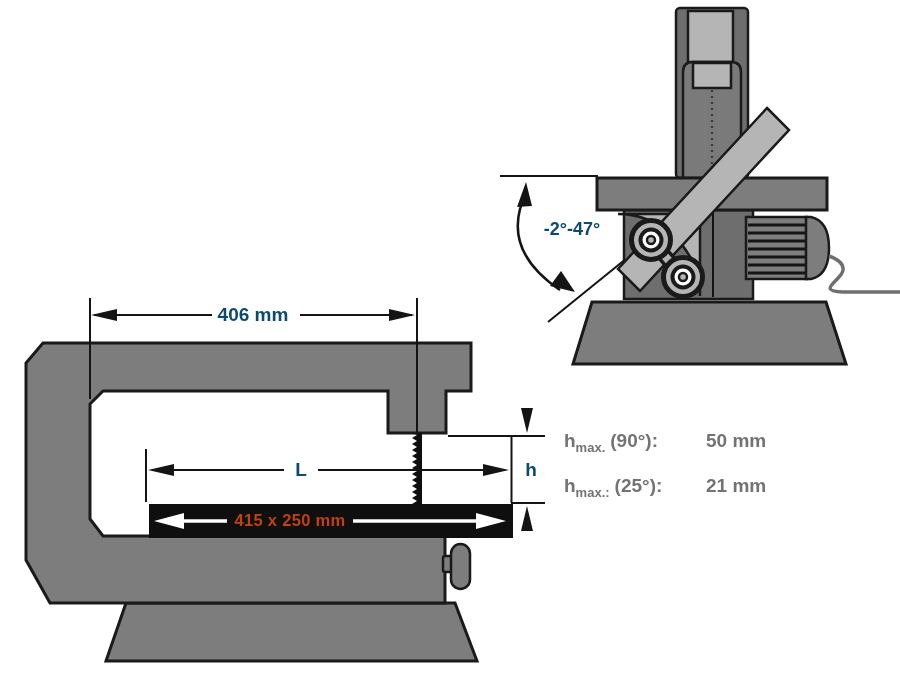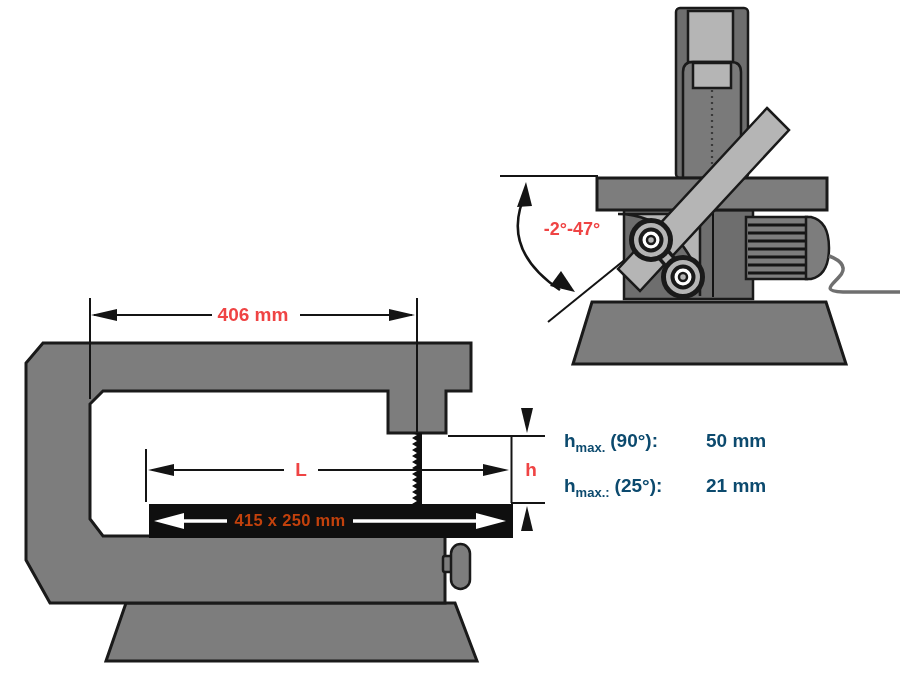--- a/index.html
+++ b/index.html
@@ -17,27 +17,27 @@
   .fill-black{fill:var(--table-black,#0f0f0f); stroke:none;}
   .dim      {stroke:#141414; stroke-width:2; fill:none;}
   .dim-thick{stroke:#141414; stroke-width:2.5; fill:none;}
   .dim-head {fill:#141414; stroke:none;}
   .white-shaft{stroke:#ffffff; stroke-width:3.5; fill:none;}
   .white-head {fill:#ffffff; stroke:none;}
   .blade-dots{stroke:#3a3a3a; stroke-width:2.2; stroke-dasharray:2 4; fill:none;}
   .fin{stroke:#151515; stroke-width:3.2;}
   .cable{stroke:#6f6f6f; stroke-width:3.5; fill:none;}
   
-  .lbl{position:absolute; color:#ef4444; font-weight:bold; white-space:nowrap;}
+  .lbl{position:absolute; color:#0c4a6e; font-weight:bold; white-space:nowrap;}
   .lbl-throat{left:200px; top:304px; width:106px; text-align:center; font-size:19px;}
   .lbl-L     {left:283px; top:459px; width:36px;  text-align:center; font-size:19px;}
   .lbl-table {left:226px; top:511px; width:128px; text-align:center; font-size:16.5px; color:#c2410c; letter-spacing:.3px;}
   .lbl-h     {left:520px; top:459px; width:22px;  text-align:center; font-size:19px;}
   .lbl-tilt  {left:534px; top:219px; width:76px;  text-align:center; font-size:18px;}
-  .spec-row{position:absolute; left:564px; width:260px; height:24px; font-size:19px; font-weight:bold; color:#0c4a6e;}
+  .spec-row{position:absolute; left:564px; width:260px; height:24px; font-size:19px; font-weight:bold; color:#737373;}
   .spec-row.r1{top:430px;} .spec-row.r2{top:475px;}
   .spec-row sub{font-size:13px; font-weight:bold; line-height:0;}
   .spec-cond{margin-left:5px;}
   .spec-value{position:absolute; left:142px; top:0;}
 </style>
 </head>
 <body>
 
 <div class="canvas">
 

